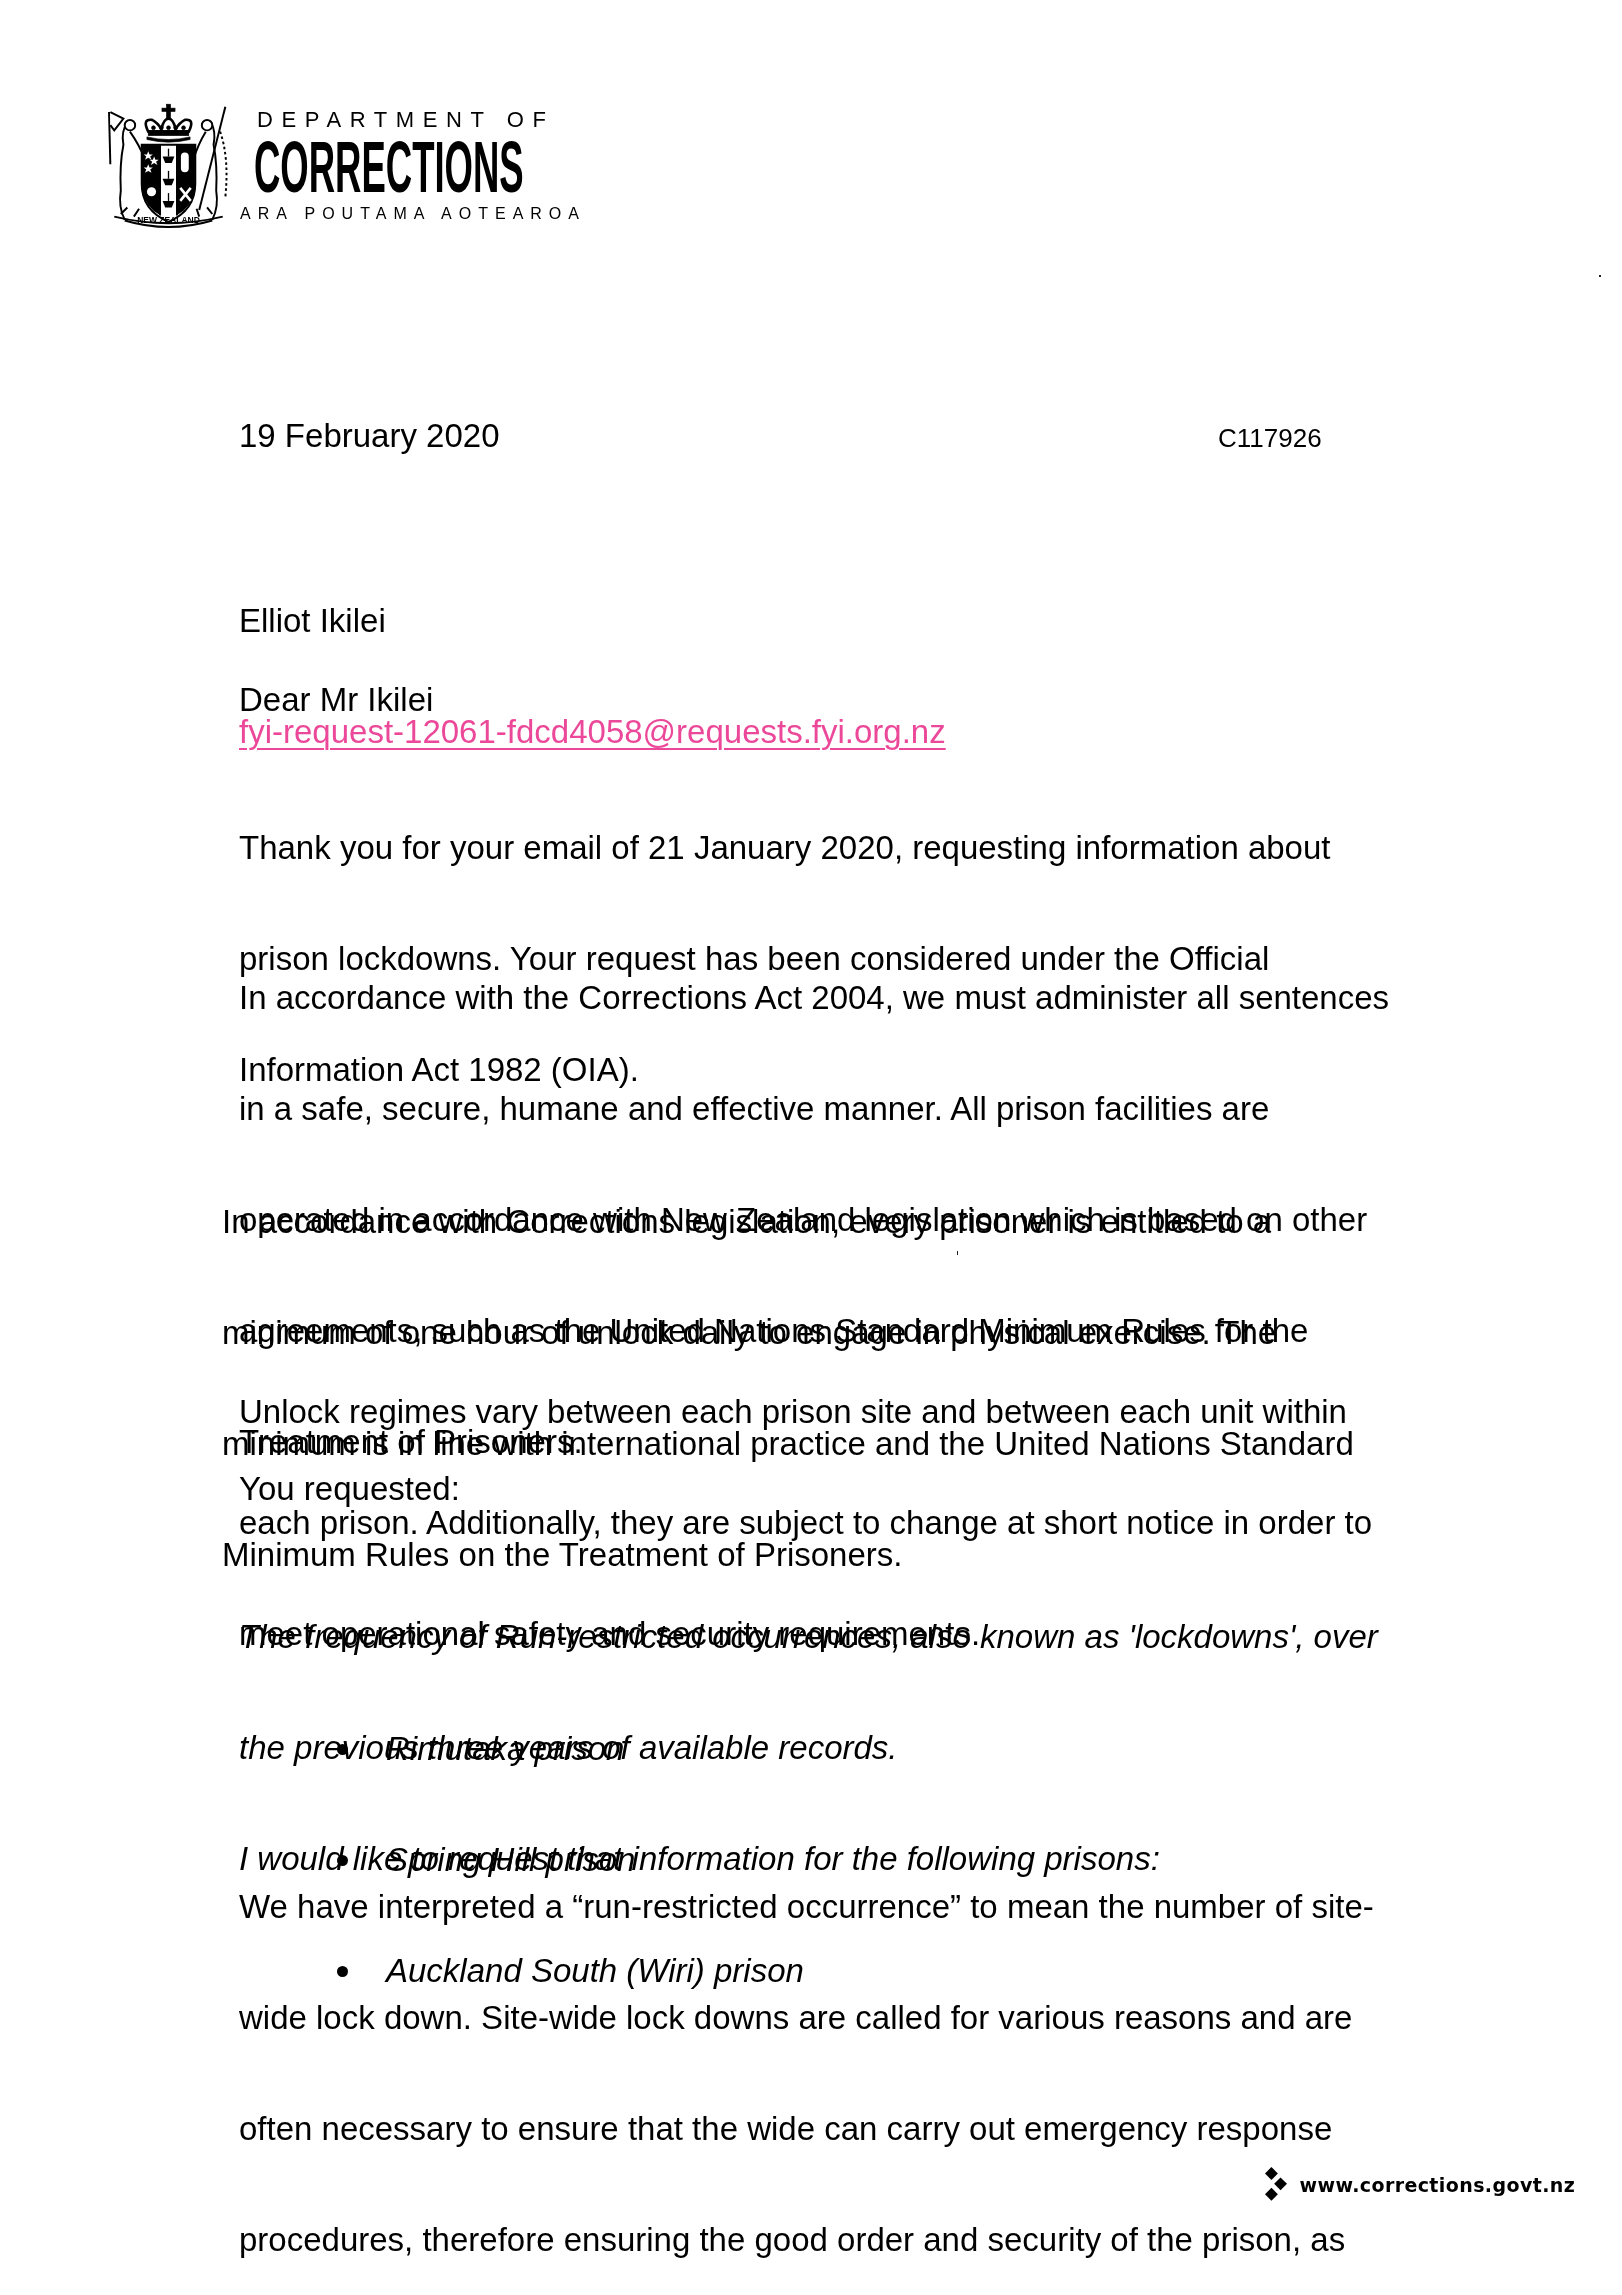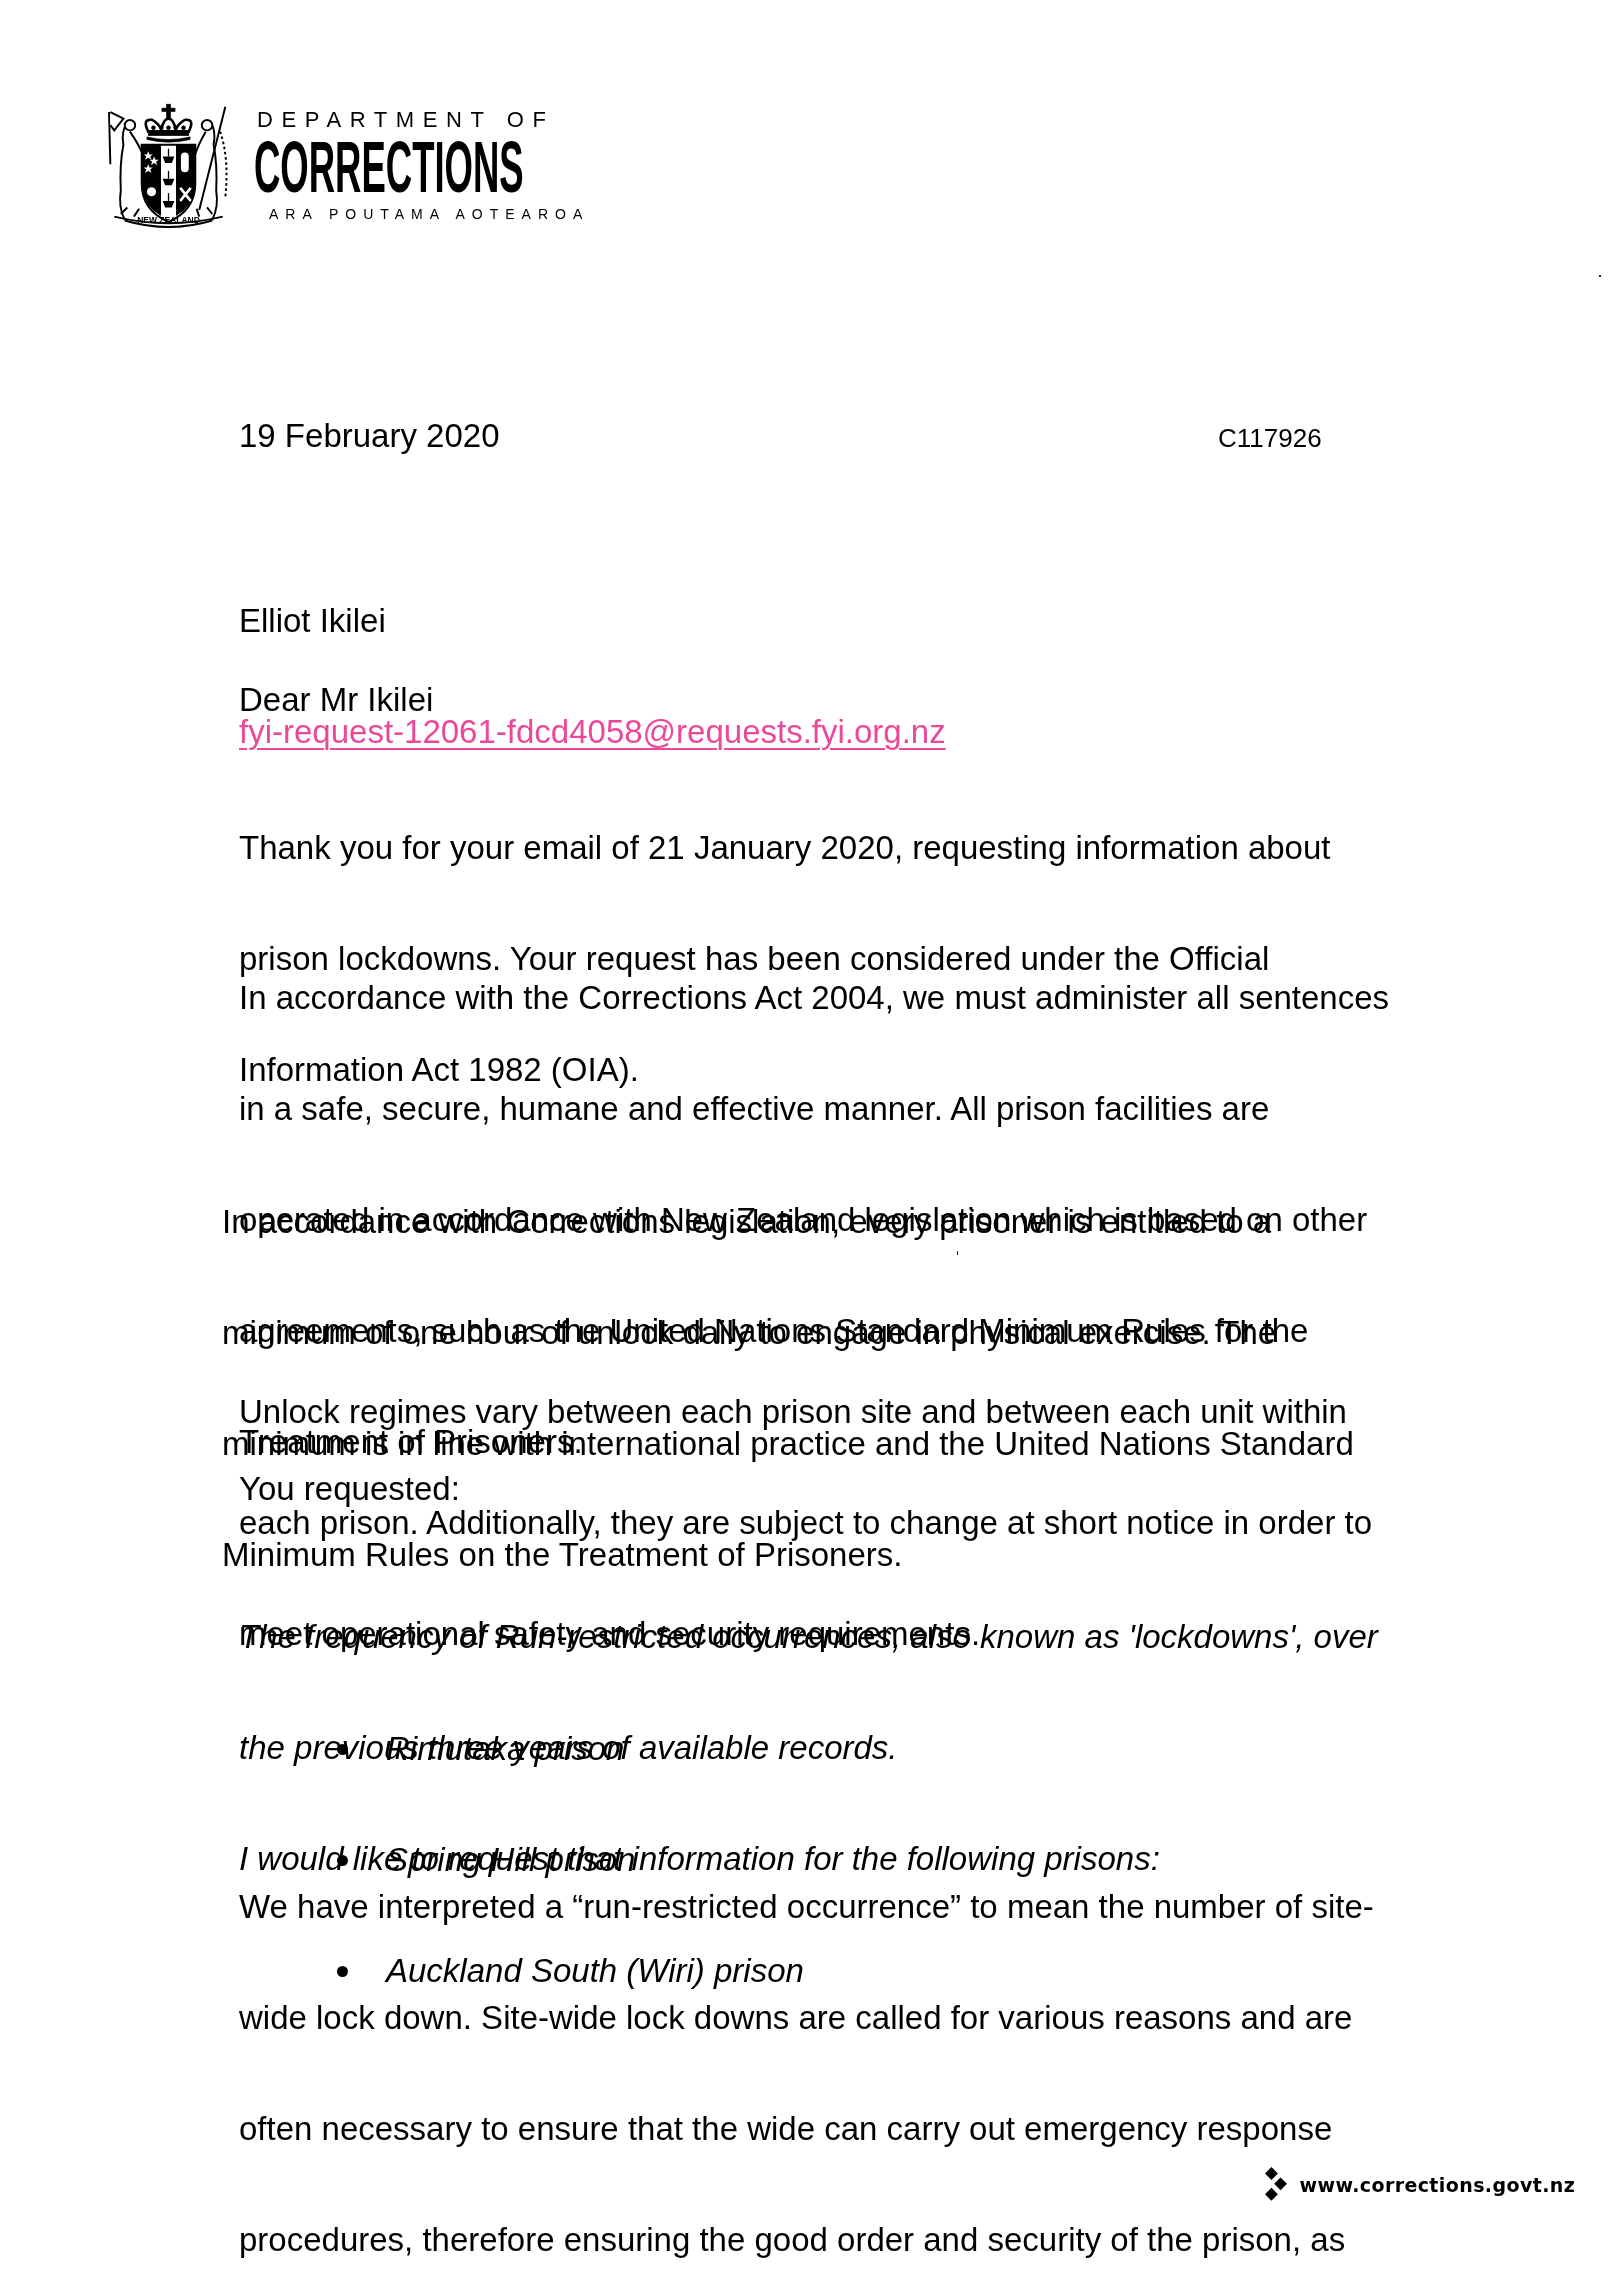--- a/index.html
+++ b/index.html
@@ -6,21 +6,21 @@
   body { width: 1623px; height: 2295px; position: relative; overflow: hidden;
          font-family: "Liberation Sans", sans-serif; color: #000; }
   .abs { position: absolute; }
   .body-text { font-size: 33px; line-height: 37px; white-space: pre; }
   .line { display: block; height: 37px; }
   .italic { font-style: italic; }
   .crest { left: 101px; top: 99px; width: 135px; height: 132px; }
   .wm-top { left: 257px; top: 109px; font-size: 22px; letter-spacing: 8.6px; font-weight: normal; line-height: 22px; white-space: nowrap; }
   .wm-main { left: 254px; top: 130px; font-size: 73px; line-height: 73px; font-weight: bold; white-space: nowrap;
              transform-origin: left top; transform: scaleX(0.50); letter-spacing: 0px; }
-  .wm-sub { left: 269px; top: 205px; font-size: 14px; letter-spacing: 7px; line-height: 18.3px; white-space: nowrap; }
+  .wm-sub { left: 240px; top: 205px; font-size: 16px; letter-spacing: 7px; line-height: 18.3px; white-space: nowrap; }
   .ref { left: 1218px; top: 427px; font-size: 26px; line-height: 23.6px; }
   .email { text-decoration: underline; text-underline-offset: 4.6px; text-decoration-thickness: 2px; color: #ec4899; text-align: right; }
   .bullet-row { display: block; height: 37px; position: relative; }
   .bullet-dot { position: absolute; left: 337px; top: 14.4px; width: 11px; height: 11px; border-radius: 50%; background: #000; }
   .bullet-text { position: absolute; left: 386px; top: 0; font-style: italic; }
   .footer { left: 1263px; top: 2166px; height: 37px; display: flex; align-items: center; }
   .footer-icon { width: 26px; height: 37px; position: relative; margin-right: 10.5px; }
   .footer-text { font-size: 19px; font-weight: bold; letter-spacing: 0.4px; font-family: "DejaVu Sans", sans-serif; }
   .speck { position: absolute; background: #222; }
 </style>

